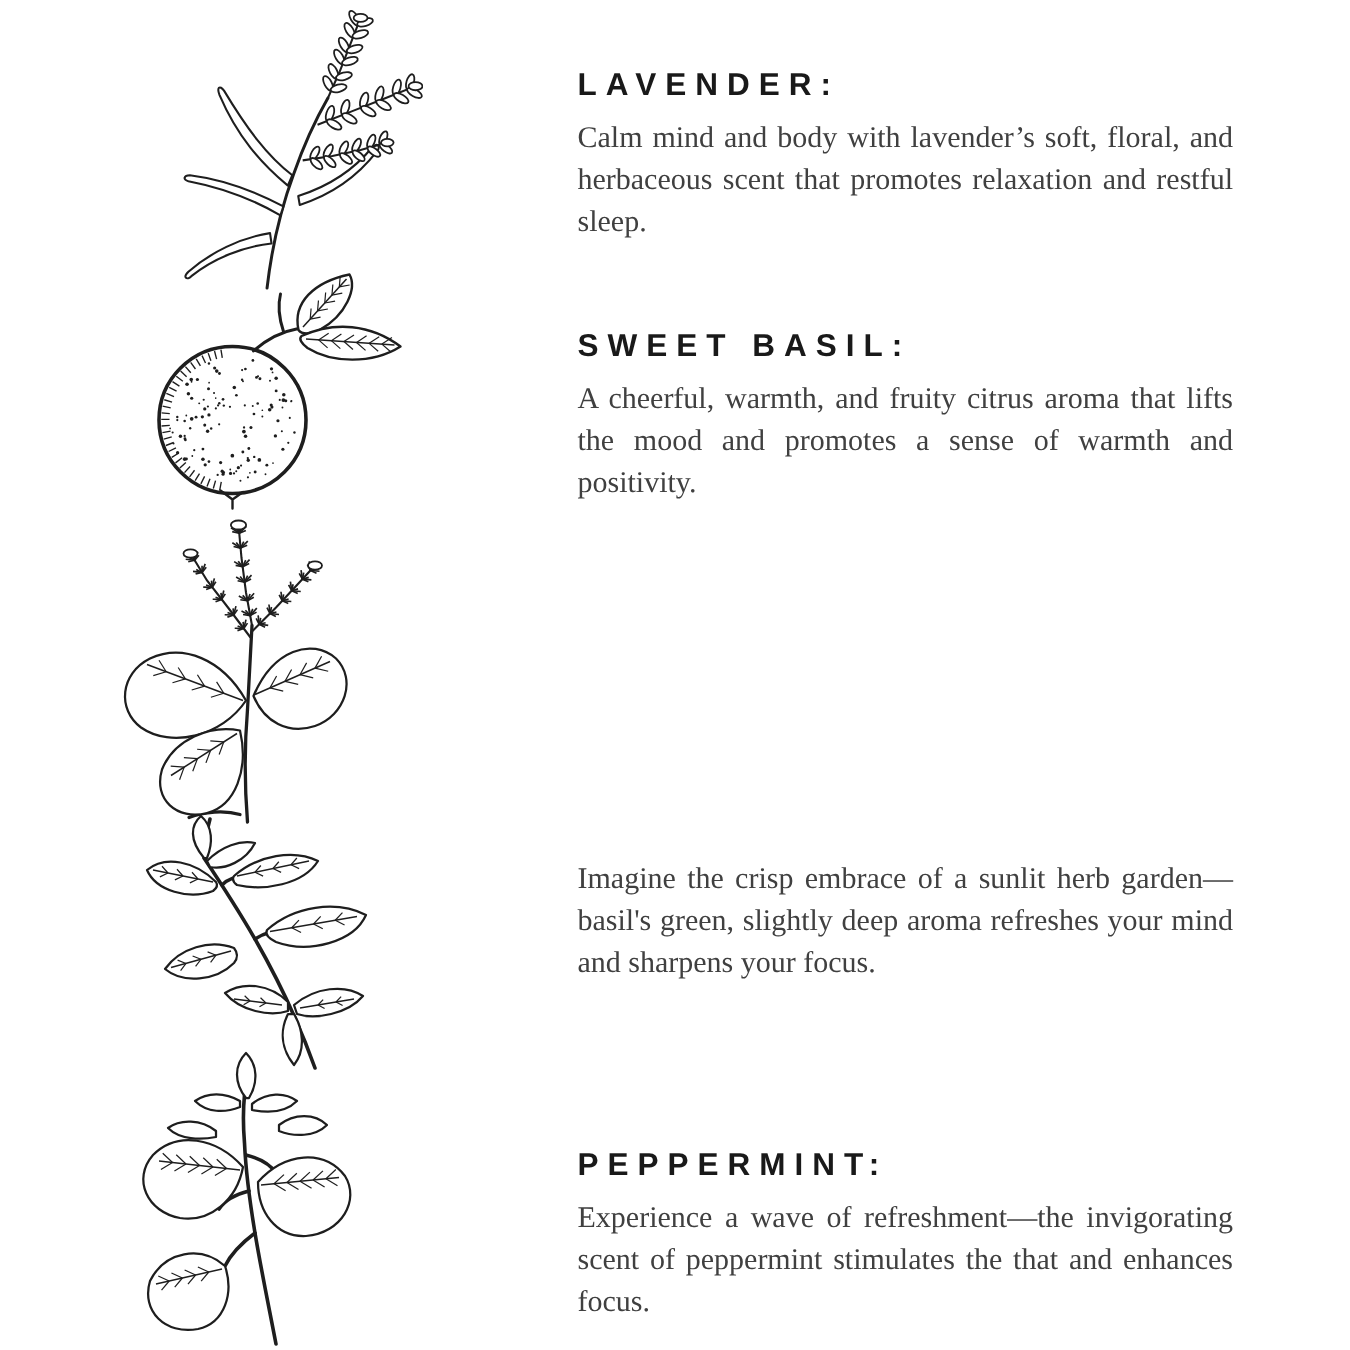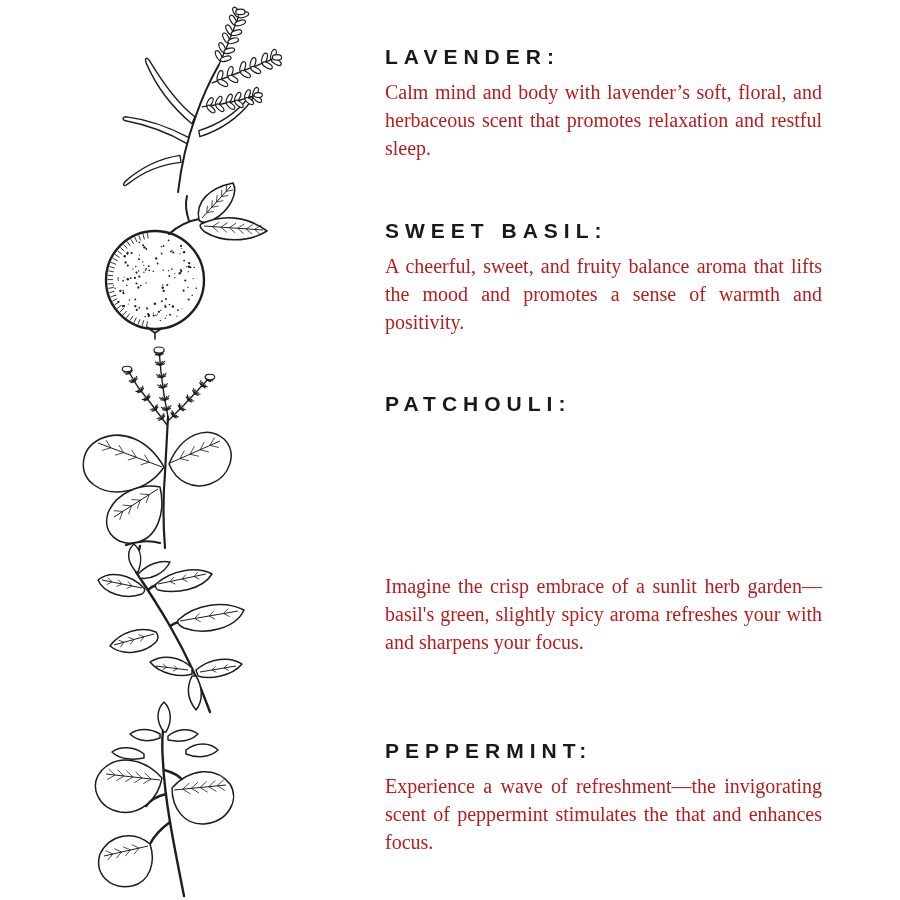--- a/index.html
+++ b/index.html
@@ -4,21 +4,21 @@
 <style>
   html,body{margin:0;padding:0;background:#ffffff;}
   .page{position:relative;width:900px;height:900px;background:#ffffff;overflow:hidden;
         font-family:"Liberation Serif",serif;color:#1e1e1e;}
   .section{position:absolute;inset:0;}
   .illus{position:absolute;}
   .illus svg{display:block;width:100%;height:100%;}
   .textblock{position:absolute;left:375px;width:437px;margin-left:10px;}
   .heading{margin:0;font-family:"Liberation Sans",sans-serif;font-weight:600;font-size:21px;
            line-height:26px;letter-spacing:6px;color:#191919;}
-  .desc{margin:8px 0 0 0;font-size:20px;line-height:28px;text-align:justify;color:#b91c1c;}
+  .desc{margin:8px 0 0 0;font-size:20px;line-height:28px;text-align:justify;color:#404040;}
 </style>
 </head>
 <body>
 
 <div class="page">
 
   <section class="section">
     <div class="illus" style="left:82px;top:4px;width:200px;height:190px">
       <svg viewBox="0 0 200 192">
         <g stroke="#1e1e1e" fill="none" stroke-width="2" stroke-linecap="round">
@@ -273,21 +273,21 @@
             <path d="M169.6 49.4 l 6.7 -4.4" stroke="#1e1e1e" stroke-width="0.8" fill="none"></path>
             <path d="M169.6 49.4 l 6.0 5.3" stroke="#1e1e1e" stroke-width="0.8" fill="none"></path>
           </g>
         <g stroke="#1e1e1e" stroke-width="1.6" stroke-linecap="round" fill="none">
           <path d="M62 147 l 8 6 M70 153 l 7 -5 M70 153 l 0 6"></path>
         </g>
       </svg>
     </div>
     <div class="textblock" style="top:218px">
       <h2 class="heading">SWEET BASIL:</h2>
-      <p class="desc">A cheerful, sweet, and fruity balance aroma that lifts the mood and promotes a sense of warmth and positivity.</p>
+      <p class="desc">A cheerful, warmth, and fruity citrus aroma that lifts the mood and promotes a sense of warmth and positivity.</p>
     </div>
   </section>
 
   <section class="section">
     <div class="illus" style="left:52px;top:345px;width:190px;height:205px">
       <svg viewBox="0 0 190 205">
         <g stroke="#1e1e1e" fill="none" stroke-width="2.2" stroke-linecap="round">
           <path d="M113 203 C 111 178 111 152 113 128 C 114 110 115 92 116 72"></path>
           <path d="M74 200 C 84 196 98 195 108 198"></path>
         </g>
@@ -437,21 +437,20 @@
             <path d="M88.4 155.2 l -3.1 8.4" stroke="#1e1e1e" stroke-width="0.8" fill="none"></path>
             <path d="M88.4 155.2 l -9.0 -0.7" stroke="#1e1e1e" stroke-width="0.8" fill="none"></path>
             <path d="M79.6 160.8 l -3.1 8.4" stroke="#1e1e1e" stroke-width="0.8" fill="none"></path>
             <path d="M79.6 160.8 l -9.0 -0.7" stroke="#1e1e1e" stroke-width="0.8" fill="none"></path>
             <path d="M70.8 166.4 l -3.1 8.4" stroke="#1e1e1e" stroke-width="0.8" fill="none"></path>
             <path d="M70.8 166.4 l -9.0 -0.7" stroke="#1e1e1e" stroke-width="0.8" fill="none"></path>
           </g>
       </svg>
     </div>
     <div class="textblock" style="top:391px">
-      <h2 class="heading">PATCHOULI:</h2>
     </div>
   </section>
 
   <section class="section">
     <div class="illus" style="left:92px;top:542px;width:180px;height:172px">
       <svg viewBox="0 0 180 172">
         <g stroke="#1e1e1e" fill="none" stroke-width="2.4" stroke-linecap="round">
           <path d="M118 170 C 108 142 94 112 78 84 C 67 65 56 48 44 30"></path>
           <path d="M78 84 C 84 80 92 78 100 78"></path>
           <path d="M56 48 C 60 44 66 42 72 42"></path>
@@ -504,21 +503,21 @@
             <path d="M74.7 125.3 l -3.6 -3.5" stroke="#1e1e1e" stroke-width="0.8" fill="none"></path>
             <path d="M108 130 L144 124" stroke="#1e1e1e" stroke-width="1" fill="none"></path>
             <path d="M120.0 128.0 l 3.4 -3.6" stroke="#1e1e1e" stroke-width="0.8" fill="none"></path>
             <path d="M120.0 128.0 l 4.4 2.3" stroke="#1e1e1e" stroke-width="0.8" fill="none"></path>
             <path d="M132.0 126.0 l 3.4 -3.6" stroke="#1e1e1e" stroke-width="0.8" fill="none"></path>
             <path d="M132.0 126.0 l 4.4 2.3" stroke="#1e1e1e" stroke-width="0.8" fill="none"></path>
           </g>
       </svg>
     </div>
     <div class="textblock" style="top:564px">
-      <p class="desc">Imagine the crisp embrace of a sunlit herb garden—basil's green, slightly spicy aroma refreshes your with and sharpens your focus.</p>
+      <p class="desc">Imagine the crisp embrace of a sunlit herb garden—basil's green, slightly deep aroma refreshes your mind and sharpens your focus.</p>
     </div>
   </section>
 
   <section class="section">
     <div class="illus" style="left:82px;top:698px;width:170px;height:200px">
       <svg viewBox="0 0 170 200">
         <g stroke="#1e1e1e" fill="none" stroke-width="2.4" stroke-linecap="round">
           <path d="M102 198 C 97 172 92 148 88 124 C 85 106 82 86 81 64 C 80 52 80 42 81 32"></path>
           <path d="M88 124 C 80 130 72 138 68 146"></path>
           <path d="M84 96 C 76 98 68 102 64 108"></path>
@@ -562,19 +561,19 @@
             <path d="M57.2 150.0 l -7.3 -3.3" stroke="#1e1e1e" stroke-width="0.8" fill="none"></path>
             <path d="M48.4 152.0 l -5.1 6.1" stroke="#1e1e1e" stroke-width="0.8" fill="none"></path>
             <path d="M48.4 152.0 l -7.3 -3.3" stroke="#1e1e1e" stroke-width="0.8" fill="none"></path>
             <path d="M39.6 154.0 l -5.1 6.1" stroke="#1e1e1e" stroke-width="0.8" fill="none"></path>
             <path d="M39.6 154.0 l -7.3 -3.3" stroke="#1e1e1e" stroke-width="0.8" fill="none"></path>
             <path d="M30.8 156.0 l -5.1 6.1" stroke="#1e1e1e" stroke-width="0.8" fill="none"></path>
             <path d="M30.8 156.0 l -7.3 -3.3" stroke="#1e1e1e" stroke-width="0.8" fill="none"></path>
           </g>
       </svg>
     </div>
-    <div class="textblock" style="top:738px">
+    <div class="textblock" style="top:764px">
       <h2 class="heading">PEPPERMINT:</h2>
       <p class="desc">Experience a wave of refreshment—the invigorating scent of peppermint stimulates the that and enhances focus.</p>
     </div>
   </section>
 
 </div>
 
 </body></html>

